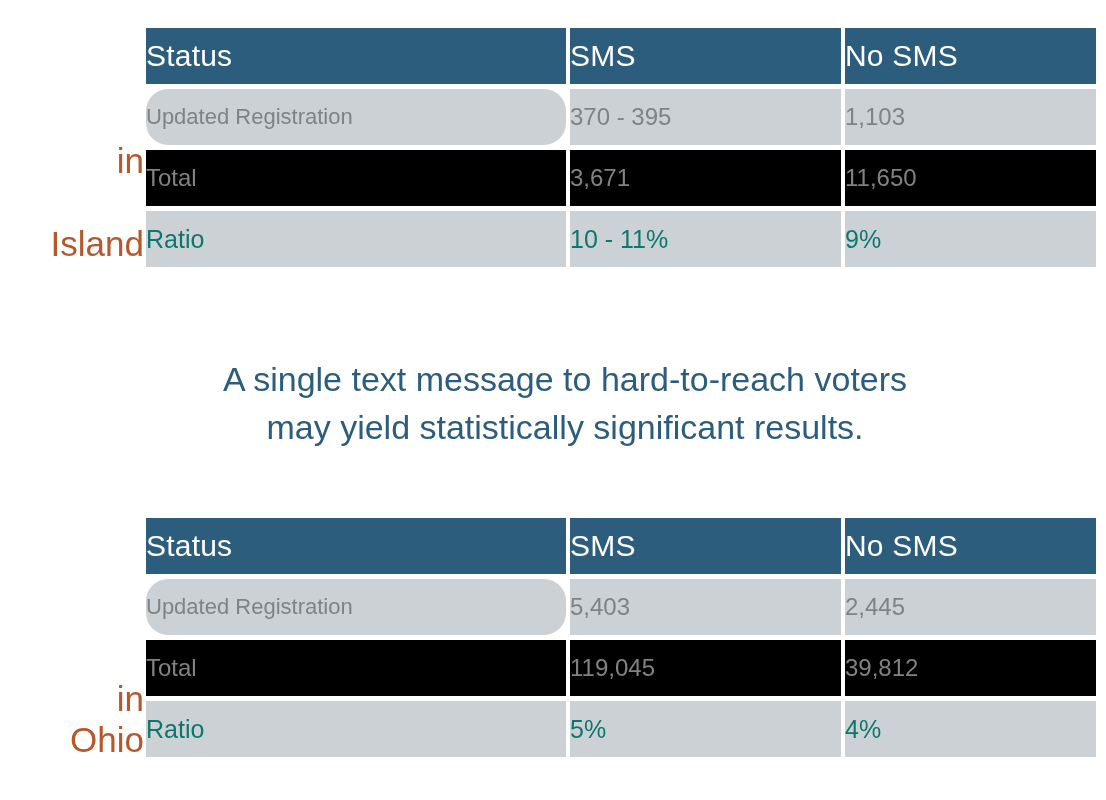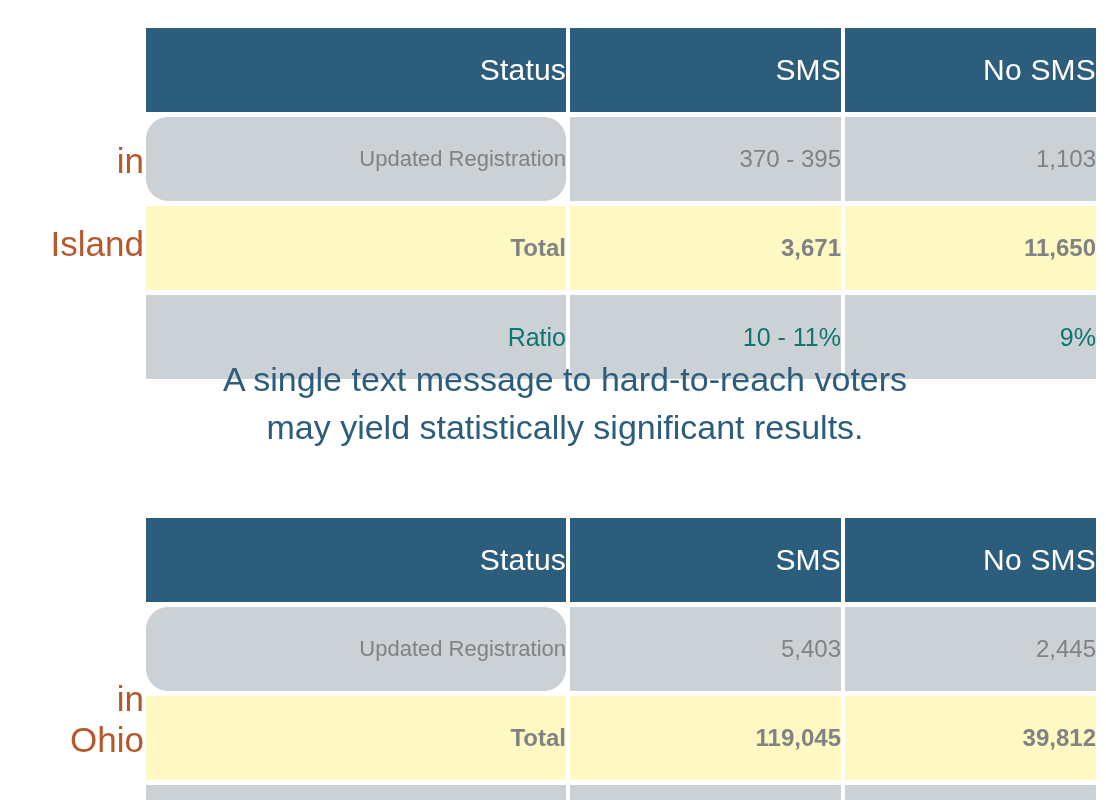--- a/index.html
+++ b/index.html
@@ -28,40 +28,40 @@
   .tbl {
     width: 950px;
     border-collapse: separate;
     border-spacing: 4px 5px;
     margin: -5px -4px;
     table-layout: fixed;
   }
   .tbl td, .tbl th {
     padding: 0;
     margin: 0;
-    height: 84px;
-    text-align: right;
+    height: 56px;
+    text-align: left;
     vertical-align: middle;
     font-weight: normal;
   }
 
   col.c-status { width: 420px; }
   col.c-sms    { width: 271px; }
   col.c-nosms  { width: 251px; }
 
   .hdr-cell {
     background: #2C5D7C;
     color: #ffffff;
     font-size: 30px;
     font-weight: bold;
     letter-spacing: 0.2px;
   }
 
   .row-a td { background: #CCD1D5; }
-  .row-b td { background: #fef9c3; font-weight: bold; }
+  .row-b td { background: #000000; }
   .row-c td { background: #CCD1D5; }
 
   .muted {
     color: #808284;
     font-size: 24px;
   }
   .muted-sm {
     color: #808284;
     font-size: 22px;
     border-radius: 22px;

